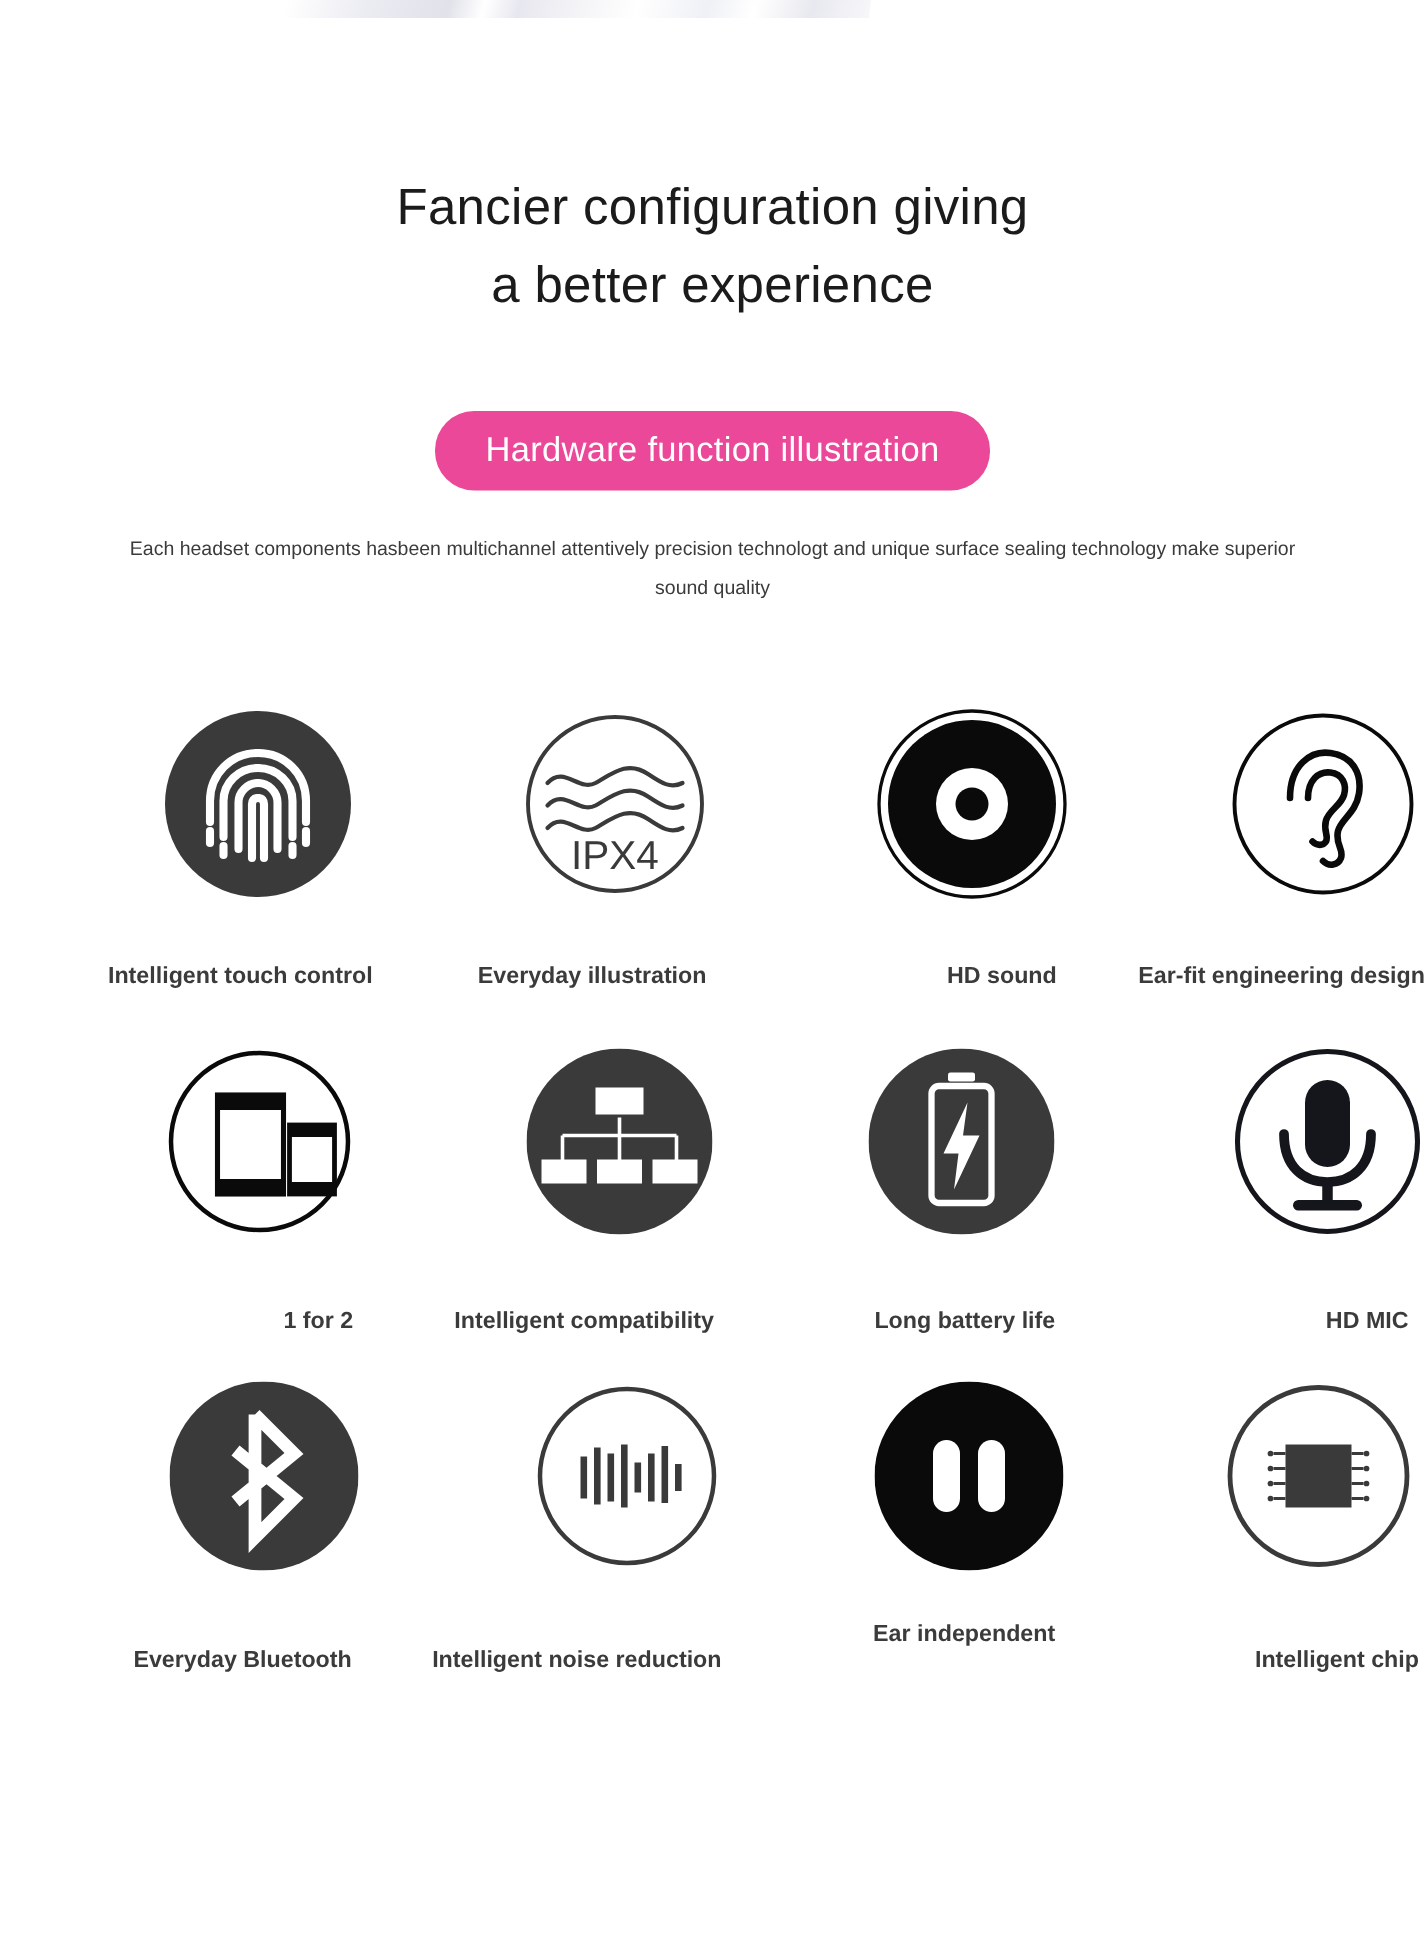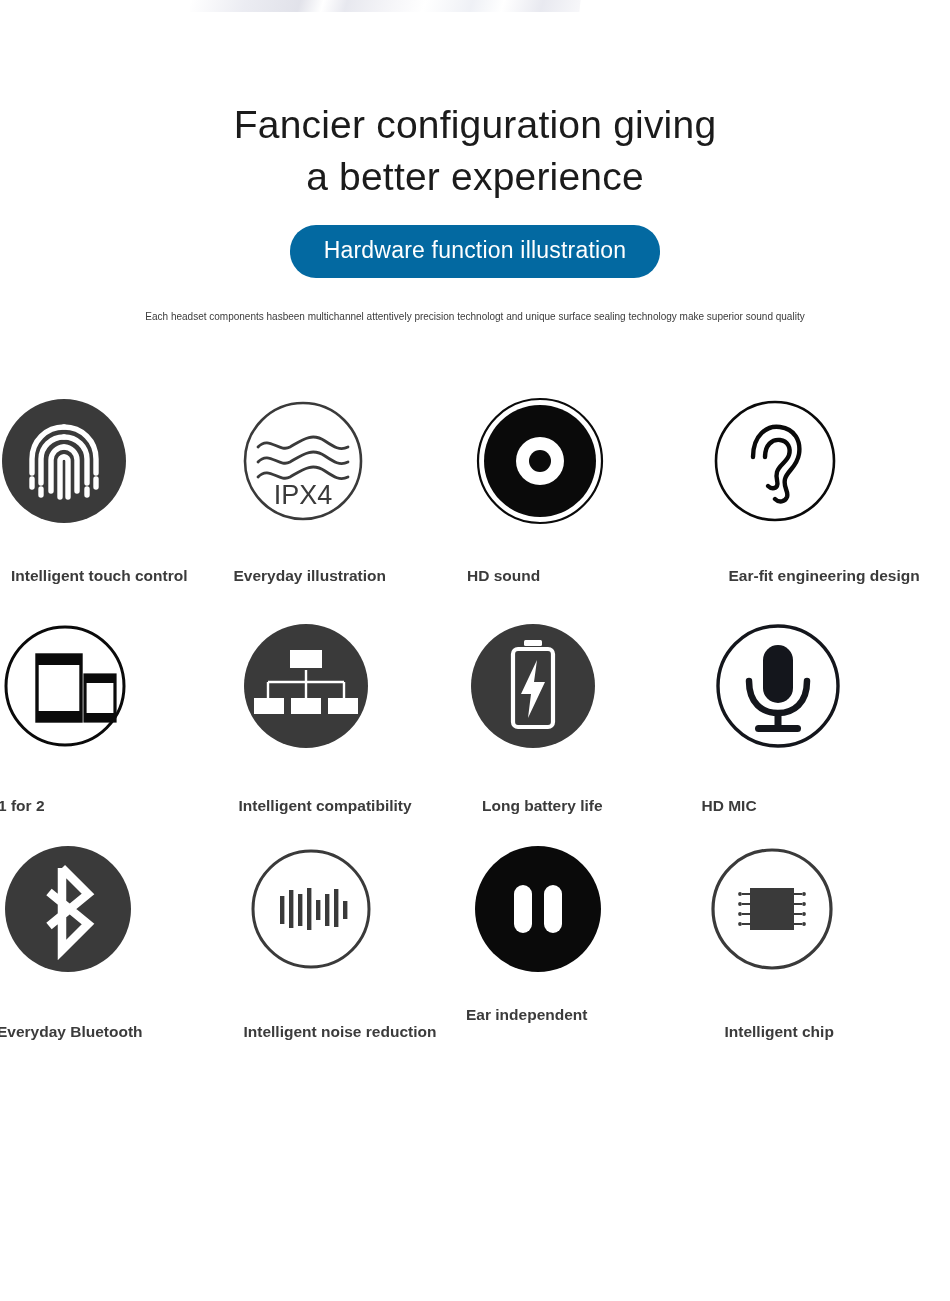--- a/index.html
+++ b/index.html
@@ -16,67 +16,68 @@
     background:linear-gradient(100deg,#ffffff 0%,#e8e9f0 14%,#dcdde6 28%,#ffffff 34%,#e3e4ec 40%,#f2f2f6 50%,#ffffff 60%,#eceef4 72%,#ffffff 80%,#e4e5ed 90%,#f6f6f9 100%);
     opacity:.85;
     transform:skewX(-6deg);
   }
 
   .hero{
     padding-top:96px;
     text-align:center;
   }
   .hero h1{
-    margin:3px;
+    margin:16px;
     font-weight:400;
-    font-size:39px;
+    font-size:34px;
     line-height:52px;
     letter-spacing:.2px;
     color:#1b1b1b;
   }
   .hero h1 .l2{display:block;}
 
   .badge-wrap{
     text-align:center;
     margin-top:22px;
   }
   .badge{
     display:inline-block;
-    background:#0369a1;
+    background:#ec4899;
     color:#ffffff;
     font-size:23px;
     font-weight:400;
     line-height:1;
     padding:14px 34px 16px 34px;
     border-radius:26px;
     letter-spacing:.2px;
+    margin-top:36px;
   }
 
   .desc{
     margin:26px auto 0 auto;
     width:790px;
     text-align:center;
-    font-size:10px;
+    font-size:13px;
     line-height:26px;
     color:#3b3b3b;
   }
 
   .grid{
     margin-top:66px;
     width:950px;
   }
   .row{
     display:flex;
     width:950px;
   }
   .cell{
     width:237.5px;
     display:flex;
     flex-direction:column;
-    align-items:flex-start;
+    align-items:flex-end;
   }
   .iconbox{
     width:130px;height:130px;
     display:flex;align-items:center;justify-content:center;
   }
   .lbl{
     font-size:15.5px;
     line-height:20px;
     color:#3b3b3b;
     white-space:nowrap;

